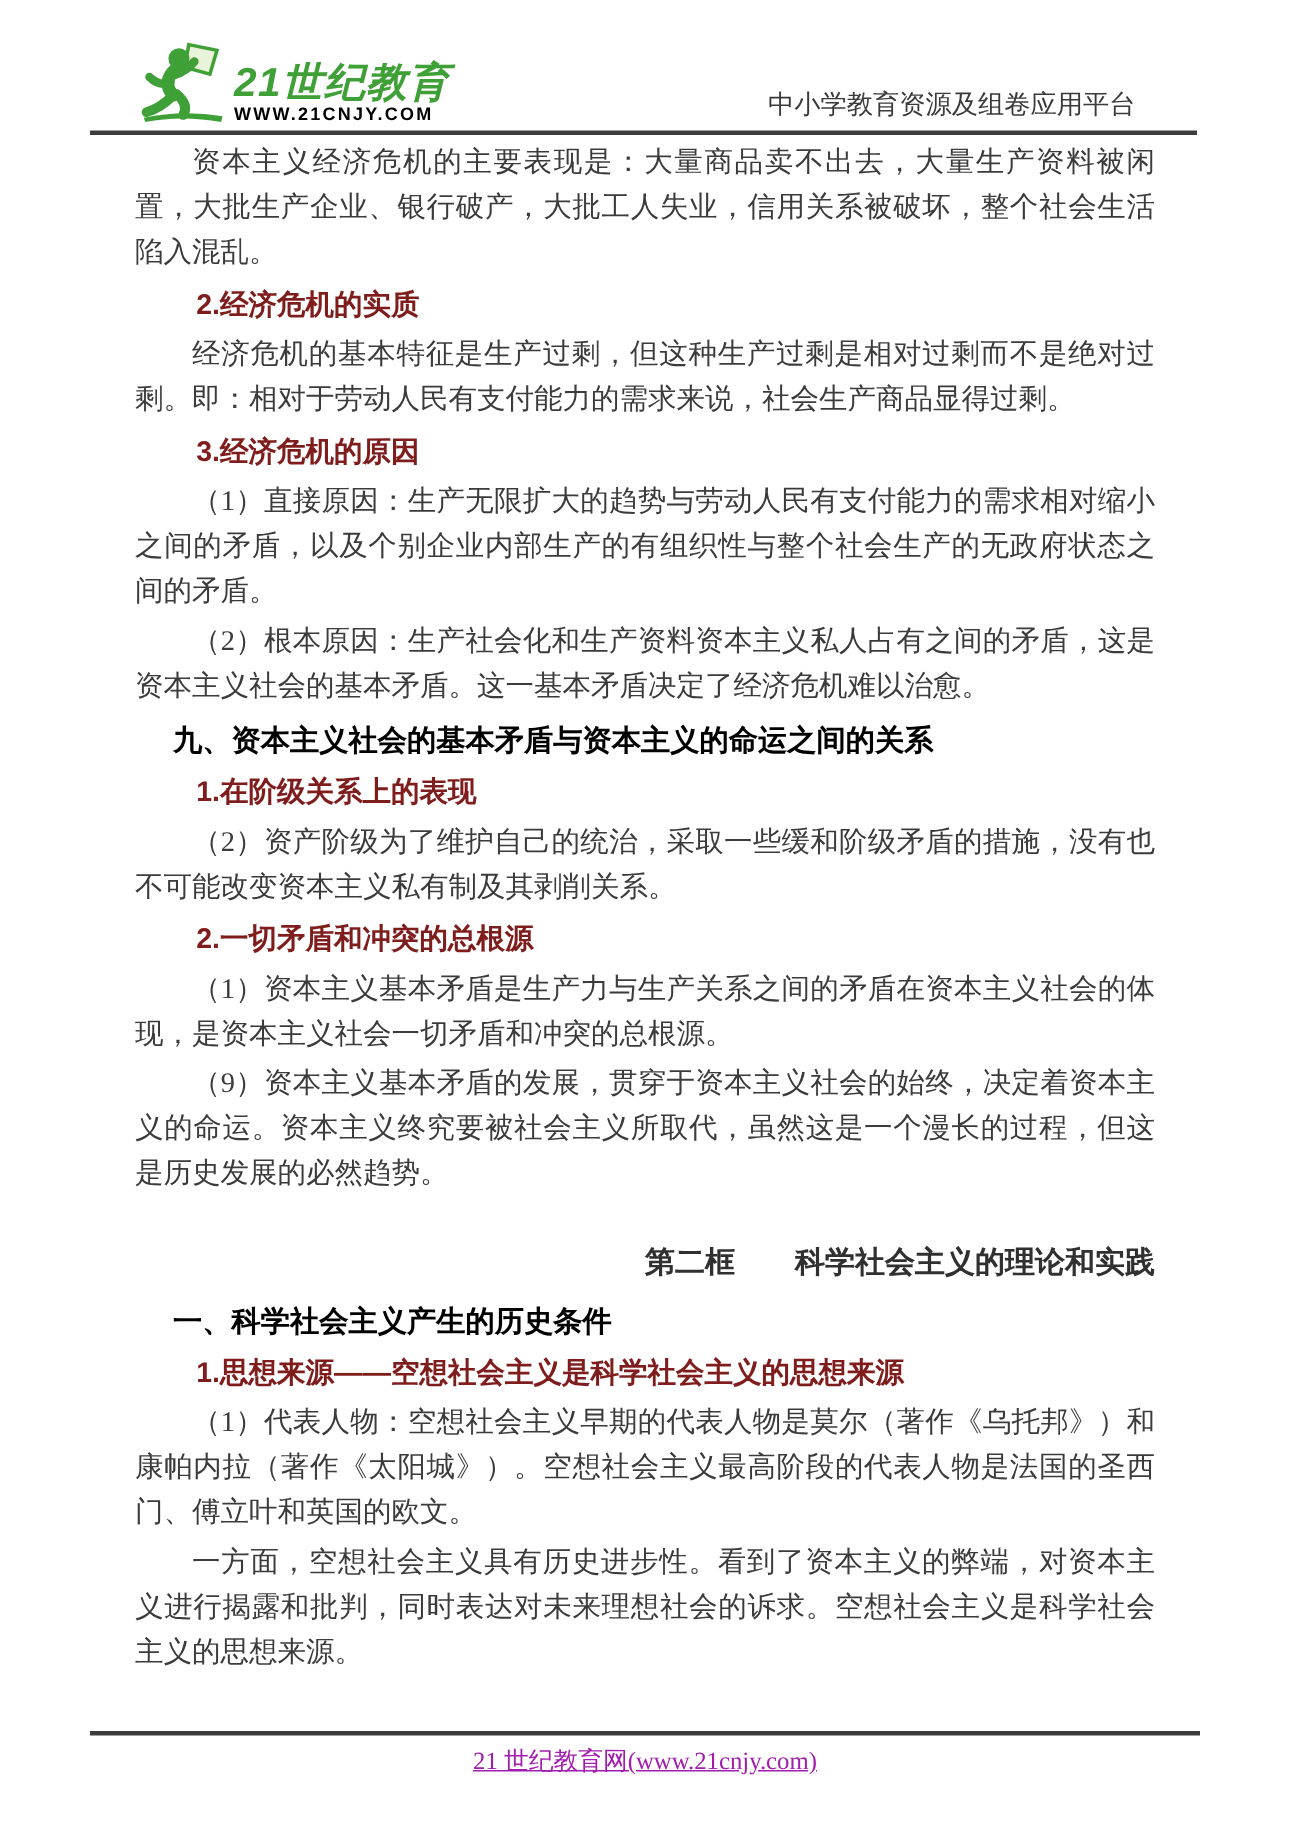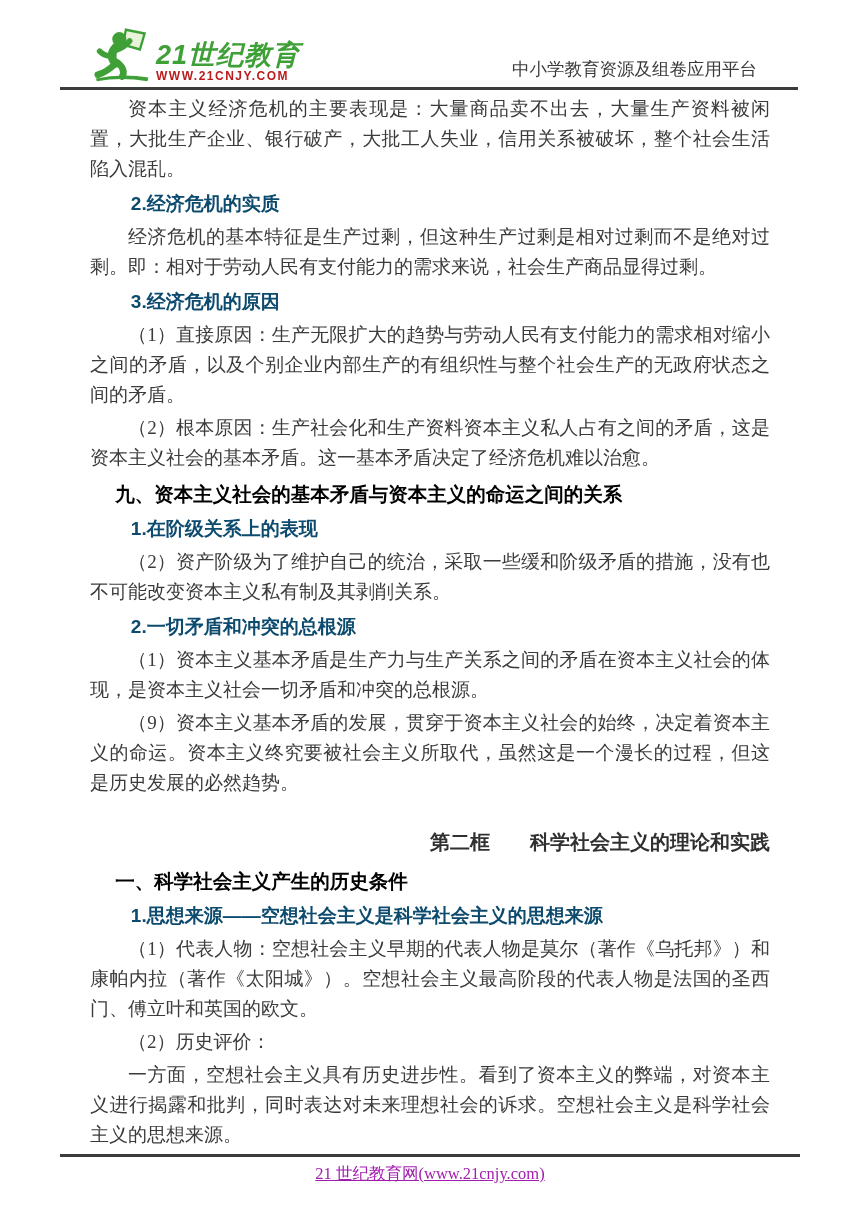--- a/index.html
+++ b/index.html
@@ -13,38 +13,38 @@
   .logo { position:absolute; left:94px; top:26px; display:flex; align-items:flex-end; }
   .logo-figure { width:60px; height:60px; flex:0 0 auto; }
   .logo-textcol { margin-left:2px; display:flex; flex-direction:column; justify-content:flex-end; padding-bottom:3px; }
   .logo-brand {
     font-family:"Liberation Sans","DejaVu Sans",sans-serif;
     font-style:italic; font-weight:800; font-size:27px; line-height:28px;
     color:#3fa037; letter-spacing:1px; white-space:nowrap;
   }
   .logo-url {
     font-family:"Liberation Sans","DejaVu Sans",sans-serif;
-    font-weight:700; font-size:12px; line-height:14px; color:#b91c1c;
+    font-weight:700; font-size:12px; line-height:14px; color:#000000;
     letter-spacing:1.5px; white-space:nowrap;
   }
   .platform-text {
     position:absolute; right:103px; top:57px; font-size:17.5px; color:#3a3a3a;
     white-space:nowrap;
   }
   .header-rule { position:absolute; left:60px; top:87px; width:738px; height:3px; background:#3c3c3c; }
 
   
   .content {
     position:absolute; left:90px; top:91px; width:680px;
     font-size:19px; line-height:30px; text-align:justify;
   }
   .blk-para { text-indent:2em; margin:3px 0; }
   .blk-h3 {
     font-family:"Liberation Sans","DejaVu Sans",sans-serif;
-    font-weight:700; color:#0c4a6e; padding-left:2.15em; margin:5px 0 3px;
+    font-weight:700; color:#7f1d1d; padding-left:2.15em; margin:5px 0 3px;
     text-align:left;
   }
   .blk-h2 {
     font-family:"Liberation Sans","DejaVu Sans",sans-serif;
     font-weight:700; color:#000000; padding-left:1.3em; margin:6px 0 4px;
     font-size:19.5px; text-align:left;
   }
   .blk-title {
     font-family:"Liberation Sans","DejaVu Sans",sans-serif;
     font-weight:700; color:#303030; text-align:right; text-indent:0;
@@ -102,21 +102,20 @@
     <div class="blk-h2">九、资本主义社会的基本矛盾与资本主义的命运之间的关系</div>
     <div class="blk-h3">1.在阶级关系上的表现</div>
     <div class="blk-para">（2）资产阶级为了维护自己的统治，采取一些缓和阶级矛盾的措施，没有也不可能改变资本主义私有制及其剥削关系。</div>
     <div class="blk-h3">2.一切矛盾和冲突的总根源</div>
     <div class="blk-para">（1）资本主义基本矛盾是生产力与生产关系之间的矛盾在资本主义社会的体现，是资本主义社会一切矛盾和冲突的总根源。</div>
     <div class="blk-para">（9）资本主义基本矛盾的发展，贯穿于资本主义社会的始终，决定着资本主义的命运。资本主义终究要被社会主义所取代，虽然这是一个漫长的过程，但这是历史发展的必然趋势。</div>
     <div class="blk-title">第二框　　科学社会主义的理论和实践</div>
     <div class="blk-h2">一、科学社会主义产生的历史条件</div>
     <div class="blk-h3">1.思想来源——空想社会主义是科学社会主义的思想来源</div>
     <div class="blk-para">（1）代表人物：空想社会主义早期的代表人物是莫尔（著作《乌托邦》）和康帕内拉（著作《太阳城》）。空想社会主义最高阶段的代表人物是法国的圣西门、傅立叶和英国的欧文。</div>
-    <div class="blk-para">（2）历史评价：</div>
     <div class="blk-para">一方面，空想社会主义具有历史进步性。看到了资本主义的弊端，对资本主义进行揭露和批判，同时表达对未来理想社会的诉求。空想社会主义是科学社会主义的思想来源。</div>
 
   </div>
 
   <div class="footer-rule"></div>
   <div class="footer-text">21 世纪教育网(www.21cnjy.com)</div>
 
 </div>
 
 </body></html>

